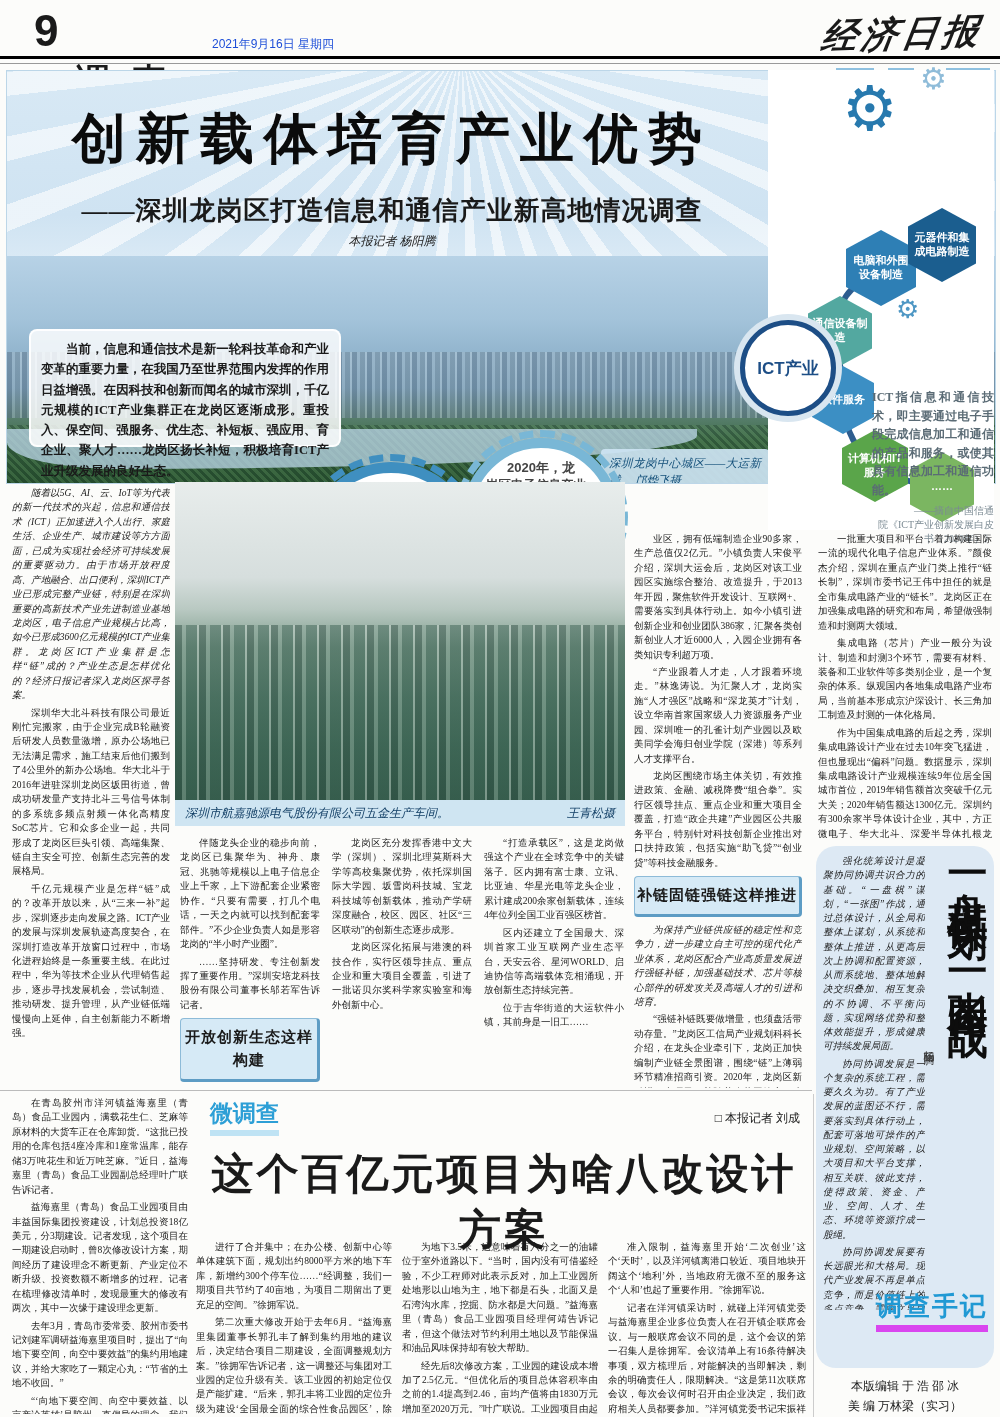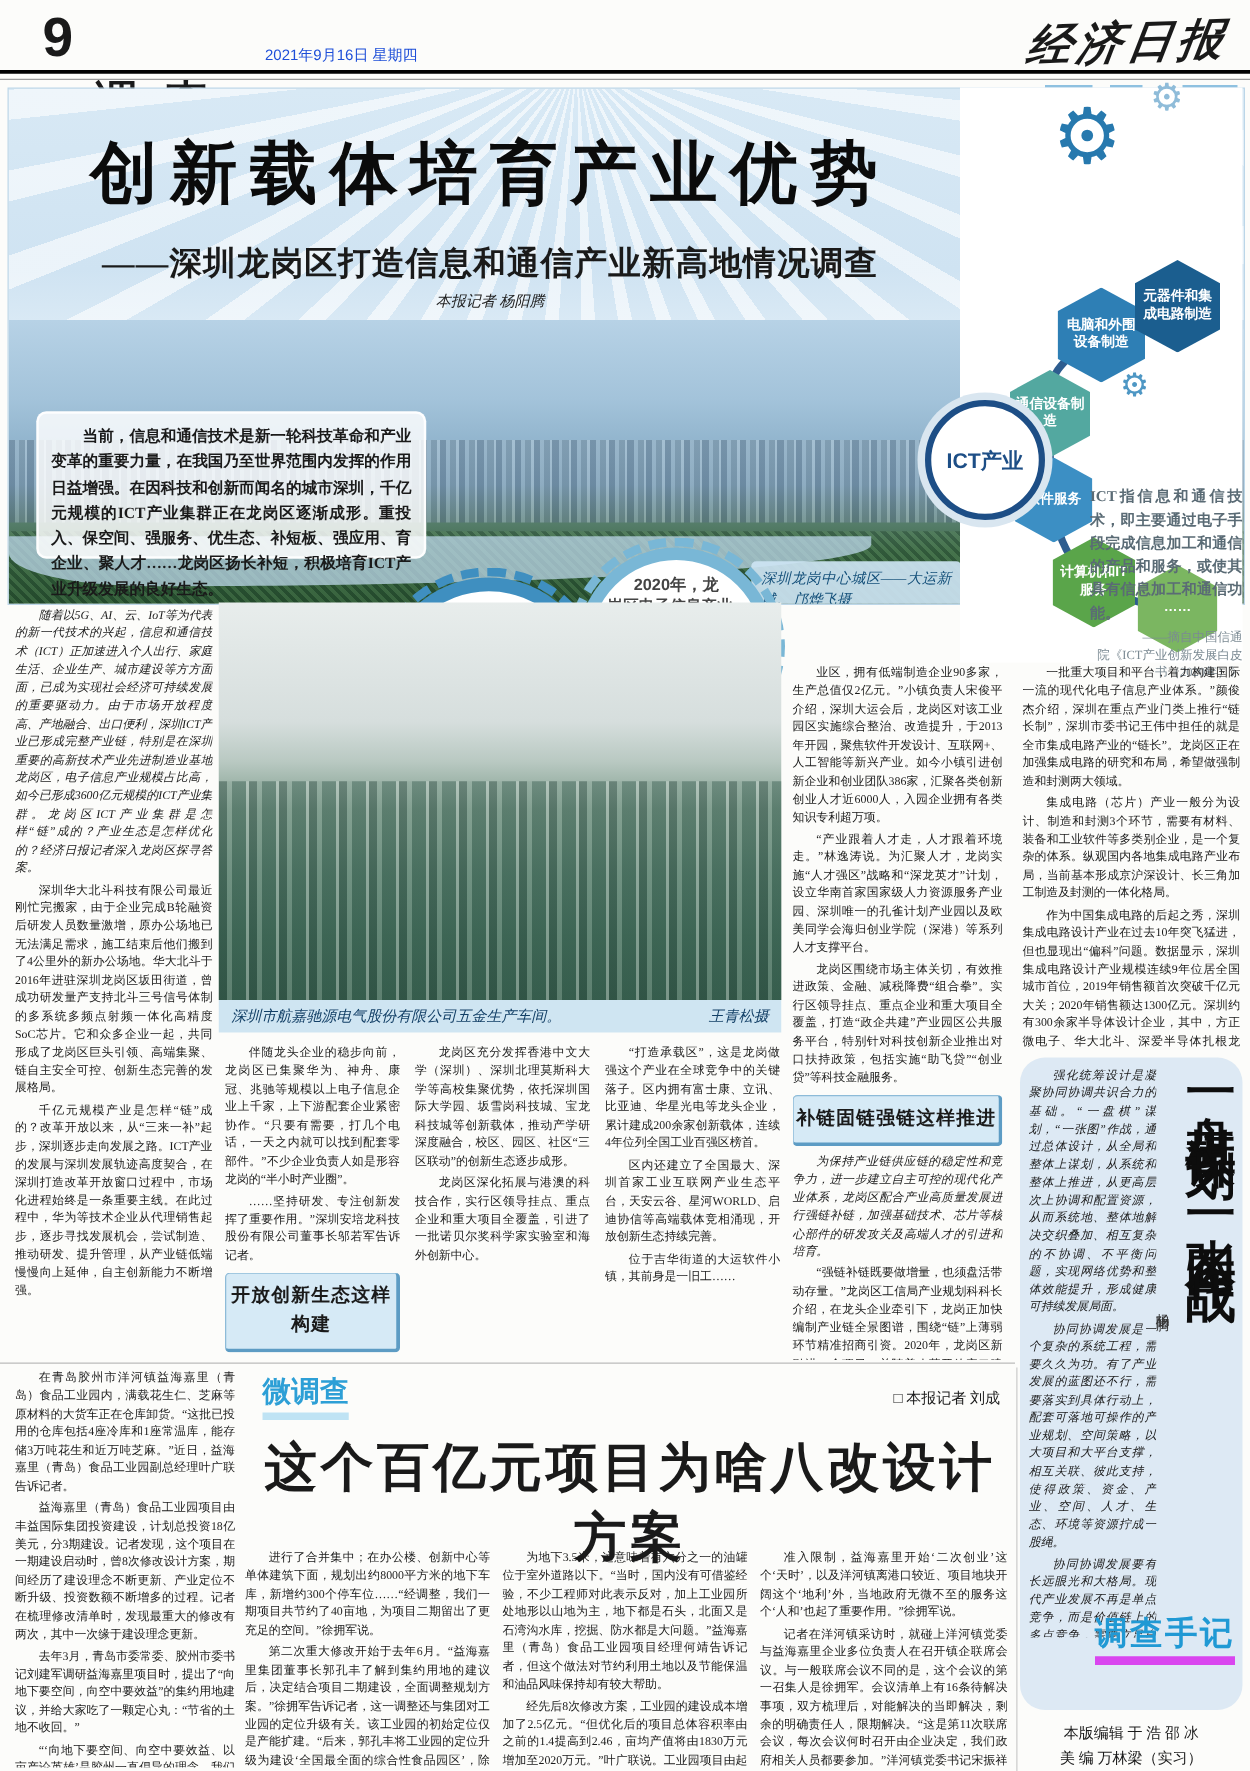--- a/index.html
+++ b/index.html
@@ -229,21 +229,21 @@
   <div class="col" style="left:332px;top:836px;width:140px;height:252px;">
     <p>龙岗区充分发挥香港中文大学（深圳）、深圳北理莫斯科大学等高校集聚优势，依托深圳国际大学园、坂雪岗科技城、宝龙科技城等创新载体，推动产学研深度融合，校区、园区、社区“三区联动”的创新生态逐步成形。</p>
     <p>龙岗区深化拓展与港澳的科技合作，实行区领导挂点、重点企业和重大项目全覆盖，引进了一批诺贝尔奖科学家实验室和海外创新中心。</p>
   </div>
   <div class="col" style="left:484px;top:836px;width:140px;height:252px;">
     <p>“打造承载区”，这是龙岗做强这个产业在全球竞争中的关键落子。区内拥有富士康、立讯、比亚迪、华星光电等龙头企业，累计建成200余家创新载体，连续4年位列全国工业百强区榜首。</p>
     <p>区内还建立了全国最大、深圳首家工业互联网产业生态平台，天安云谷、星河WORLD、启迪协信等高端载体竞相涌现，开放创新生态持续完善。</p>
     <p>位于吉华街道的大运软件小镇，其前身是一旧工……</p>
   </div>
   <div class="col" style="left:634px;top:532px;width:168px;height:556px;">
-    <p>业区，拥有低端制造企业90多家，生产总值仅2亿元。”小镇负责人宋俊平介绍，深圳大运会后，龙岗区对该工业园区实施综合整治、改造提升，于2013年开园，聚焦软件开发设计、互联网+、人工智能等新兴产业。如今小镇引进创新企业和创业团队386家，汇聚各类创新创业人才近6000人，入园企业拥有各类知识专利超万项。</p>
+    <p>业区，拥有低端制造企业90多家，生产总值仅2亿元。”小镇负责人宋俊平介绍，深圳大运会后，龙岗区对该工业园区实施综合整治、改造提升，于2013年开园，聚焦软件开发设计、互联网+、需要落实到具体行动上。如今小镇引进创新企业和创业团队386家，汇聚各类创新创业人才近6000人，入园企业拥有各类知识专利超万项。</p>
     <p>“产业跟着人才走，人才跟着环境走。”林逸涛说。为汇聚人才，龙岗实施“人才强区”战略和“深龙英才”计划，设立华南首家国家级人力资源服务产业园、深圳唯一的孔雀计划产业园以及欧美同学会海归创业学院（深港）等系列人才支撑平台。</p>
     <p>龙岗区围绕市场主体关切，有效推进政策、金融、减税降费“组合拳”。实行区领导挂点、重点企业和重大项目全覆盖，打造“政企共建”产业园区公共服务平台，特别针对科技创新企业推出对口扶持政策，包括实施“助飞贷”“创业贷”等科技金融服务。</p>
     <div class="sechead">补链固链强链这样推进</div>
     <p class="kai">为保持产业链供应链的稳定性和竞争力，进一步建立自主可控的现代化产业体系，龙岗区配合产业高质量发展进行强链补链，加强基础技术、芯片等核心部件的研发攻关及高端人才的引进和培育。</p>
     <p>“强链补链既要做增量，也须盘活带动存量。”龙岗区工信局产业规划科科长介绍，在龙头企业牵引下，龙岗正加快编制产业链全景图谱，围绕“链”上薄弱环节精准招商引资。2020年，龙岗区新引进23个项目，并随着改革开放窗口建设，组织百余上市企业实现“走进龙岗”，全年新增引进的项目总投资额达629亿元。</p>
 
   </div>
   <div class="col" style="left:818px;top:532px;width:174px;height:306px;">
     <p>一批重大项目和平台，着力构建国际一流的现代化电子信息产业体系。”颜俊杰介绍，深圳在重点产业门类上推行“链长制”，深圳市委书记王伟中担任的就是全市集成电路产业的“链长”。龙岗区正在加强集成电路的研究和布局，希望做强制造和封测两大领域。</p>
     <p>集成电路（芯片）产业一般分为设计、制造和封测3个环节，需要有材料、装备和工业软件等多类别企业，是一个复杂的体系。纵观国内各地集成电路产业布局，当前基本形成京沪深设计、长三角加工制造及封测的一体化格局。</p>

